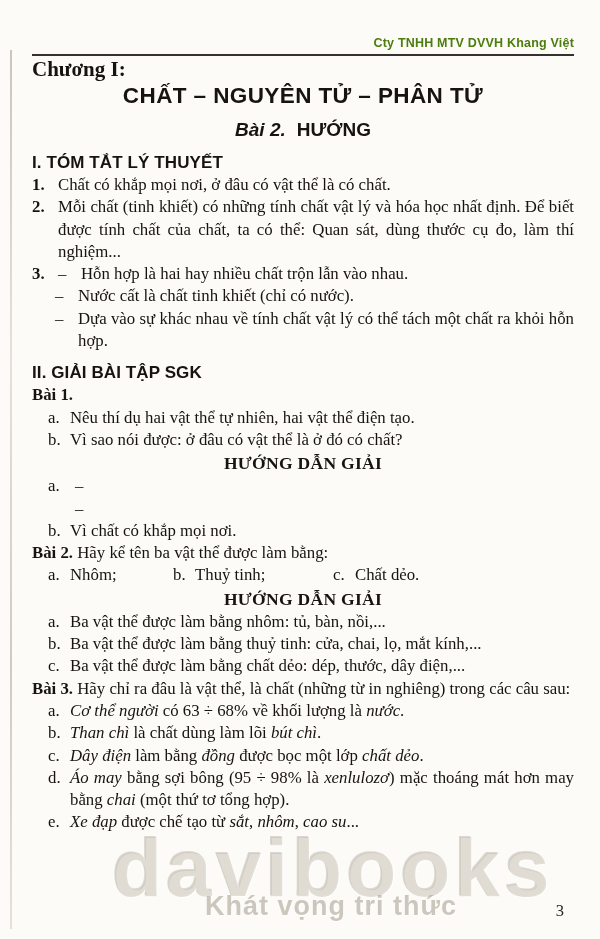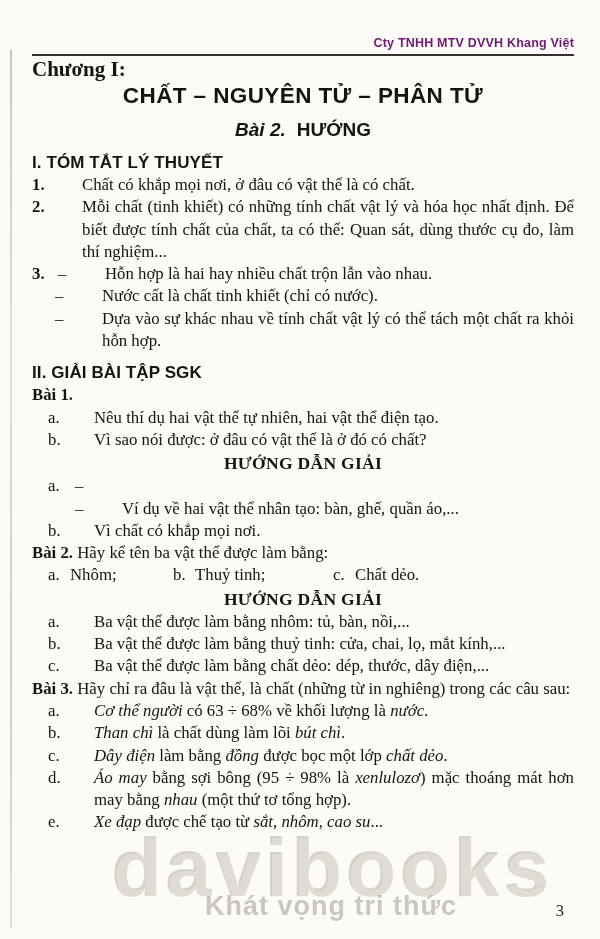--- a/index.html
+++ b/index.html
@@ -11,21 +11,21 @@
   .scan-edge{
     position:absolute;left:10px;top:50px;bottom:10px;width:2px;
     background:linear-gradient(#b0a899,#d9d3c6 35%,#b7b0a2 70%,#d9d3c6);
     opacity:.65;
   }
   .content{position:absolute;left:32px;right:26px;top:0;z-index:2;}
 
   .company{
     padding-top:36px;text-align:right;
     font-family:"Liberation Sans",sans-serif;font-size:12.5px;font-weight:bold;
-    color:#701a75;letter-spacing:.2px;line-height:15px;
+    color:#4d7c0f;letter-spacing:.2px;line-height:15px;
   }
   .rule{border-bottom:2.4px solid #35322c;margin-top:3px;}
 
   .chapter{font-size:21px;font-weight:bold;line-height:26px;}
   .title{
     text-align:center;
     font-family:"Liberation Sans",sans-serif;font-weight:bold;
     font-size:22.5px;letter-spacing:.4px;line-height:28px;
   }
   .lesson{
@@ -42,21 +42,21 @@
     text-align:center;font-weight:bold;font-size:17.5px;line-height:24px;
     letter-spacing:.3px;
   }
 
   .row{display:flex;font-size:16.8px;line-height:22.3px;}
   .just .txt{text-align:justify;}
   .mk{flex:0 0 26px;font-weight:bold;}
   .mkL{flex:0 0 22px;}
   .mkL27{flex:0 0 27px;}
   .dash{flex:0 0 23px;}
-  .txt{flex:1 1 auto;margin-left:24px;}
+  .txt{flex:1 1 auto;}
   .pl16{padding-left:16px;}
   .pl23{padding-left:23px;}
   .pl43{padding-left:43px;}
   .pl46{padding-left:46px;}
   .bai-intro{font-size:16.8px;line-height:22.3px;padding-left:13px;text-indent:-13px;text-align:justify;}
   .bd{font-weight:bold;}
   .it{font-style:italic;}
 
   .opt-row{display:flex;font-size:16.8px;line-height:22.3px;padding-left:16px;}
   .opt-a{flex:0 0 125px;display:flex;}
@@ -147,21 +147,20 @@
     </div>
 
     <div class="guide">HƯỚNG DẪN GIẢI</div>
 
     <div class="row pl16">
       <span class="mkL27">a.</span>
       <span class="dash">–</span>
     </div>
     <div class="row pl43">
       <span class="dash">–</span>
-      <span class="txt">Ví dụ về hai vật thể nhân tạo: bàn, ghế, quần áo,...</span>
     </div>
     <div class="row pl16">
       <span class="mkL">b.</span>
       <span class="txt">Vì chất có khắp mọi nơi.</span>
     </div>
 
     <div class="bai-intro"><span class="bd">Bài 2.</span><span> Hãy kể tên ba vật thể được làm bằng:</span></div>
 
     <div class="opt-row">
       <span class="opt-a">
@@ -202,21 +201,21 @@
     <div class="row pl16">
       <span class="mkL">b.</span>
       <span class="txt"><span class="it">Than chì</span><span> là chất dùng làm lõi </span><span class="it">bút chì</span><span>.</span></span>
     </div>
     <div class="row pl16">
       <span class="mkL">c.</span>
       <span class="txt"><span class="it">Dây điện</span><span> làm bằng </span><span class="it">đồng</span><span> được bọc một lớp </span><span class="it">chất dẻo</span><span>.</span></span>
     </div>
     <div class="row pl16 just">
       <span class="mkL">d.</span>
-      <span class="txt"><span class="it">Áo may</span><span> bằng sợi bông (95 ÷ 98% là </span><span class="it">xenlulozơ</span><span>) mặc thoáng mát hơn may bằng </span><span class="it">nhau</span><span> (một thứ tơ tổng hợp).</span></span>
+      <span class="txt"><span class="it">Áo may</span><span> bằng sợi bông (95 ÷ 98% là </span><span class="it">xenlulozơ</span><span>) mặc thoáng mát hơn may bằng </span><span class="it">chai</span><span> (một thứ tơ tổng hợp).</span></span>
     </div>
     <div class="row pl16">
       <span class="mkL">e.</span>
       <span class="txt"><span class="it">Xe đạp</span><span> được chế tạo từ </span><span class="it">sắt</span><span>, </span><span class="it">nhôm</span><span>, </span><span class="it">cao su</span><span>...</span></span>
     </div>
 
   </div>
 </div>
 
 </body></html>

